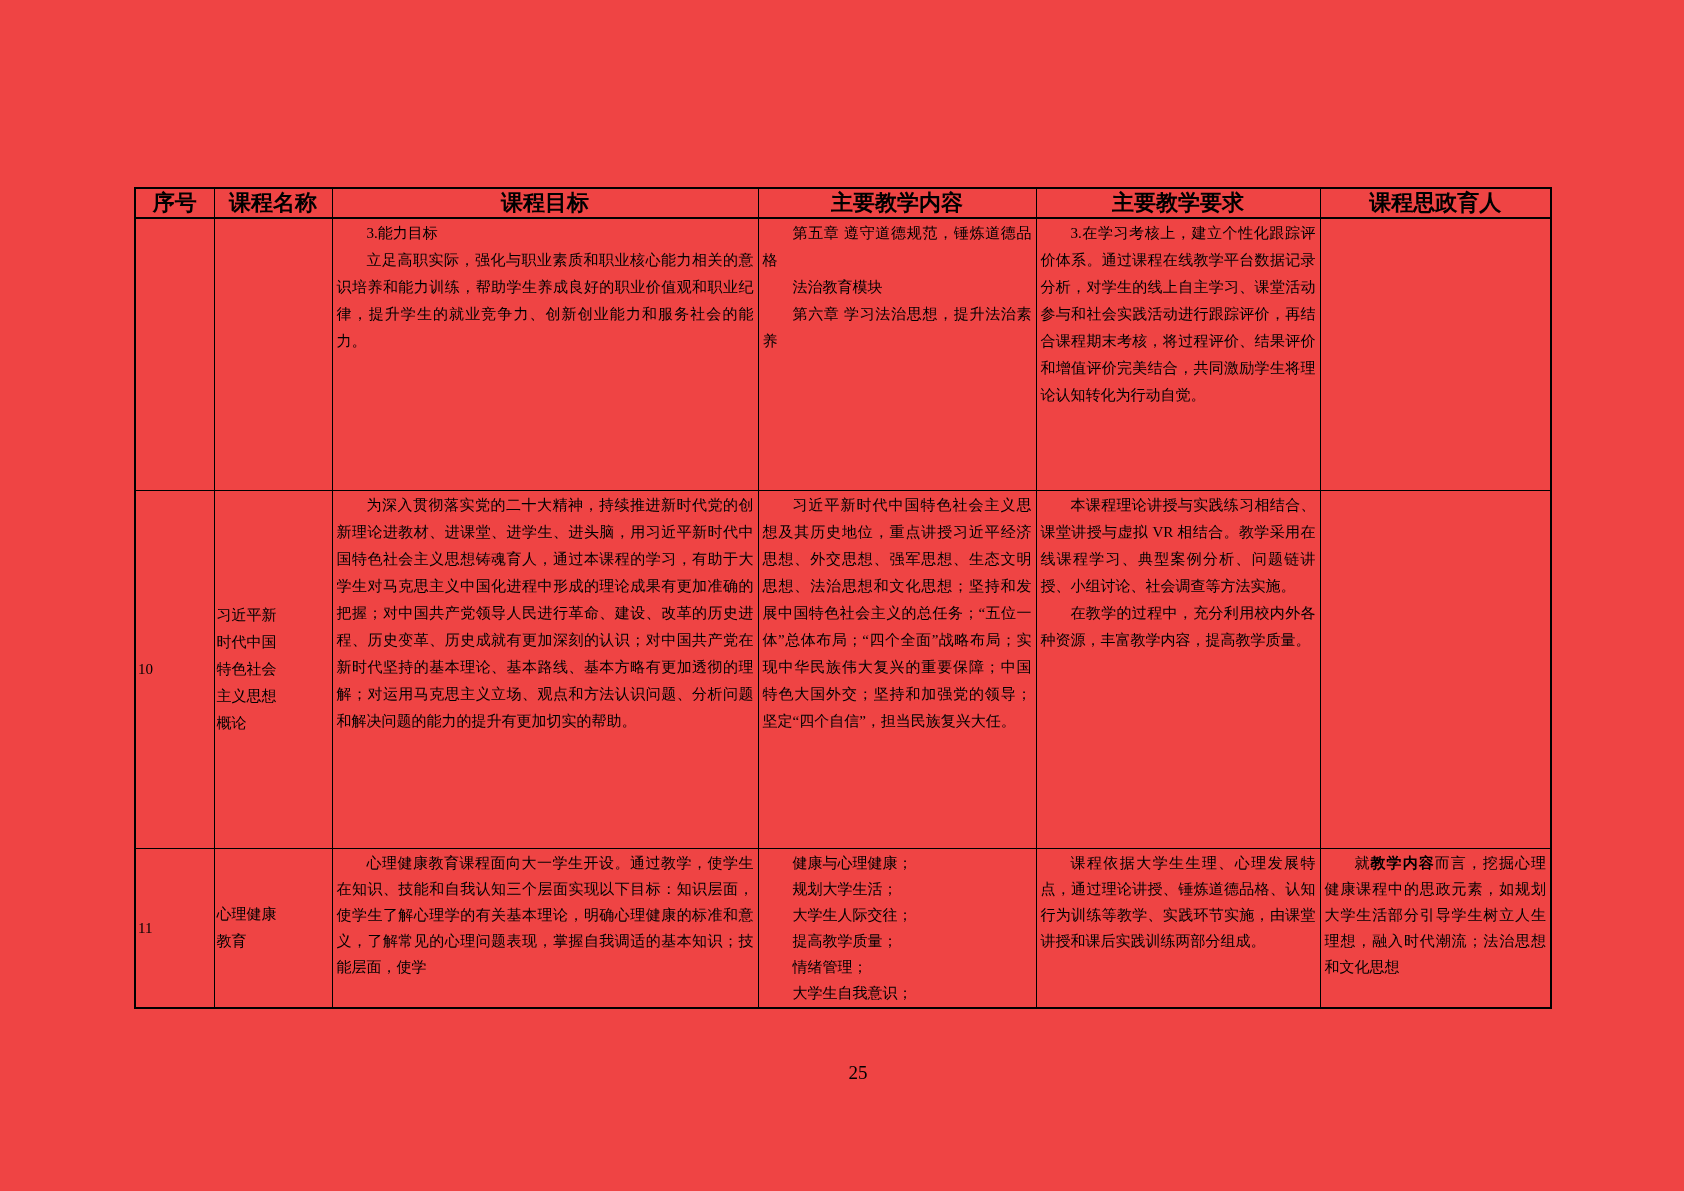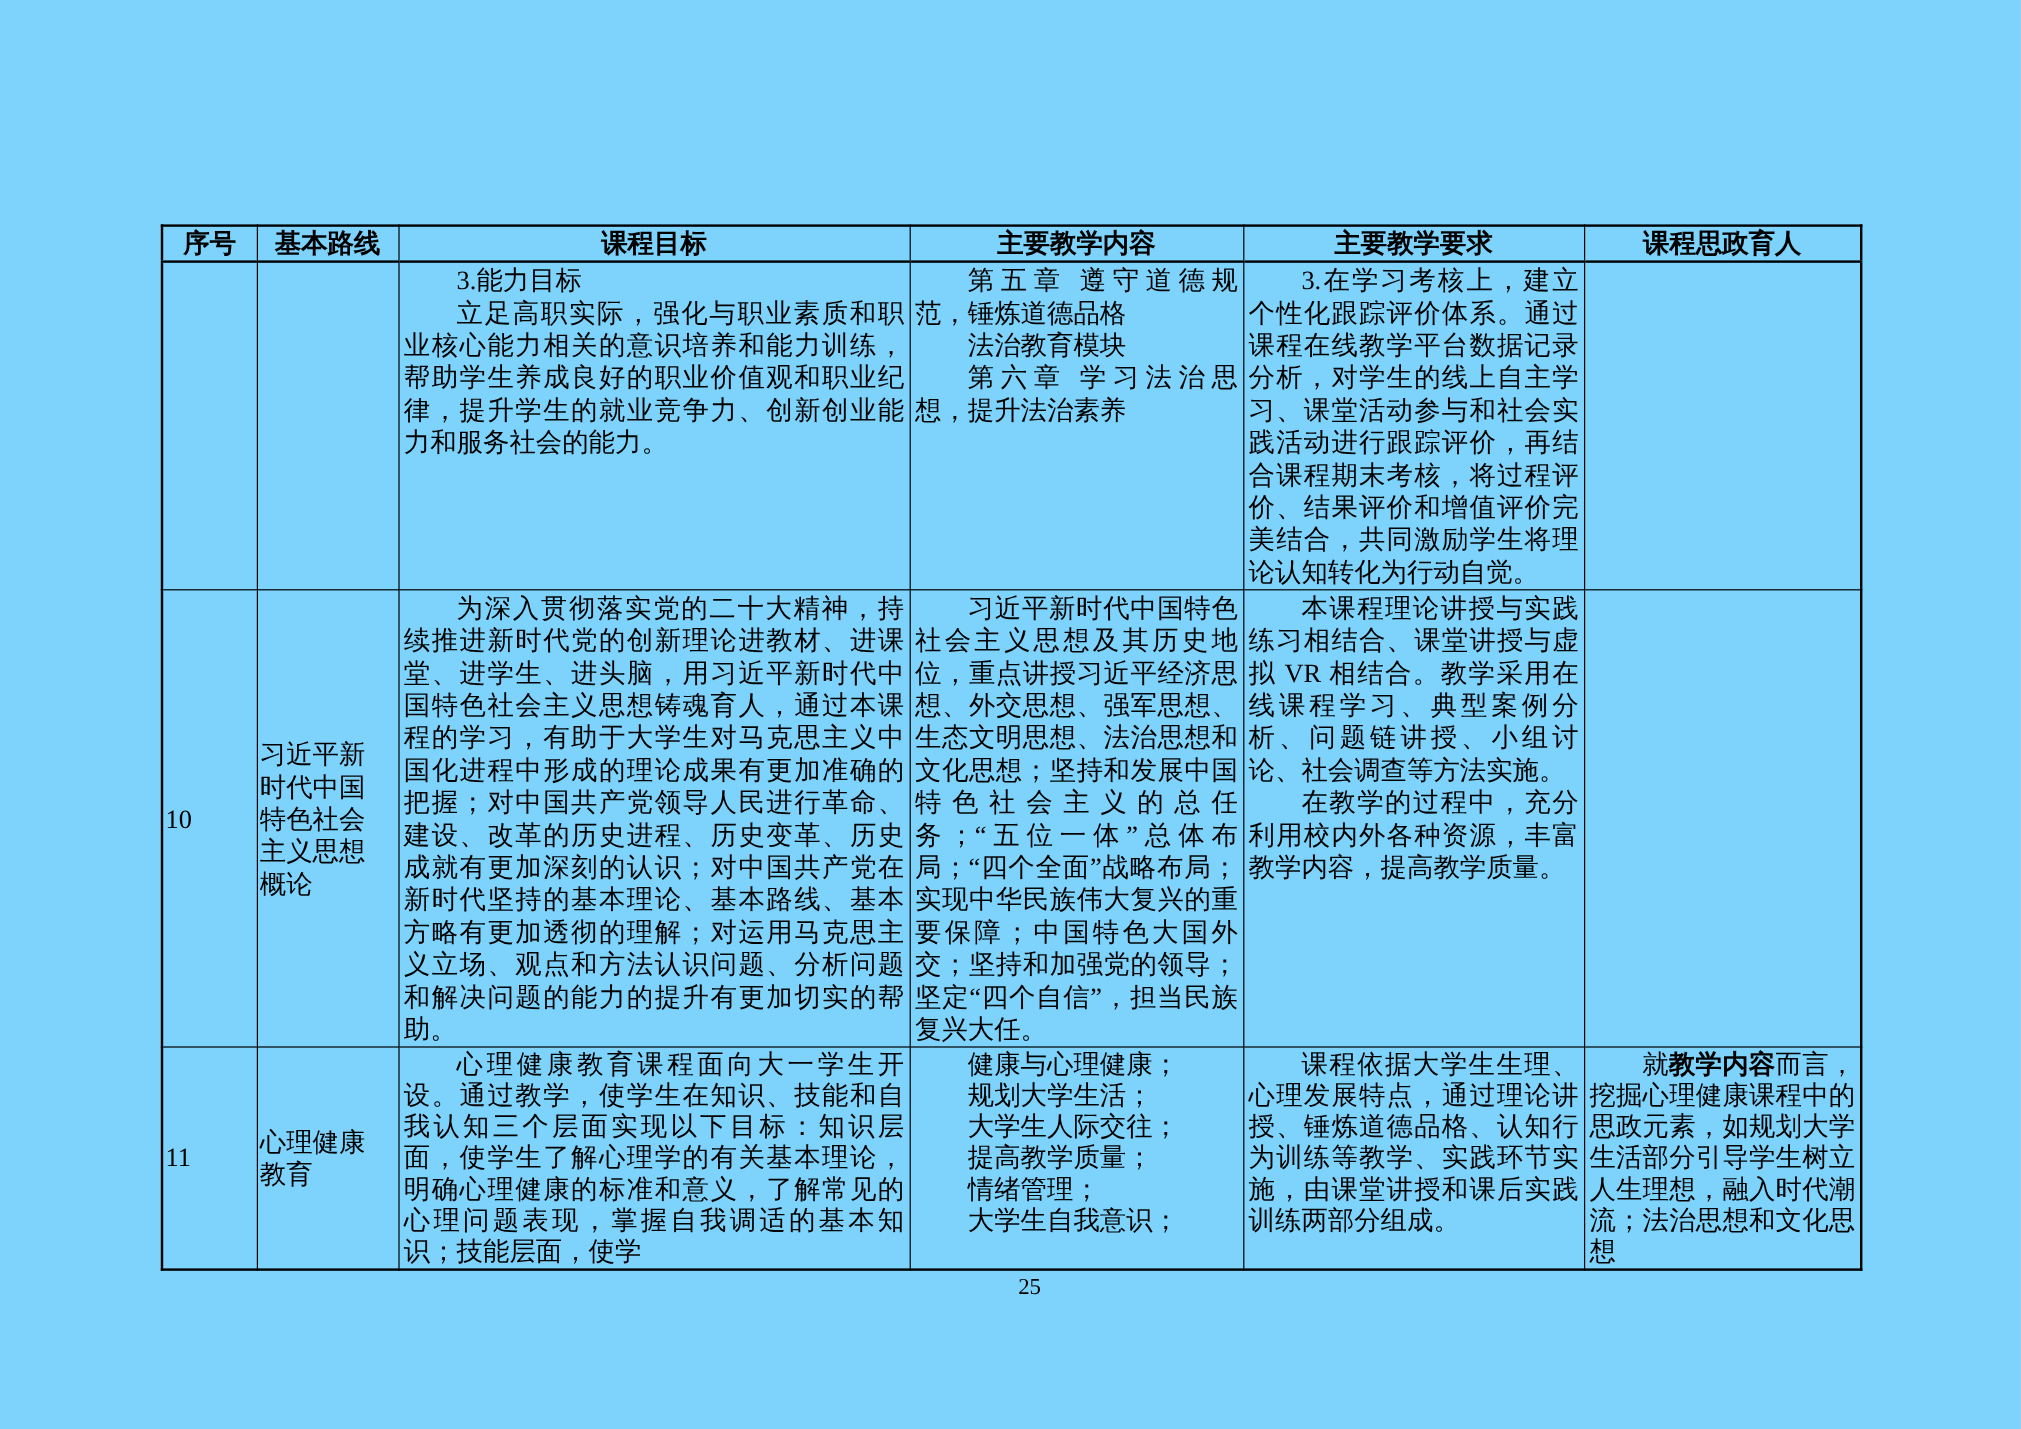--- a/index.html
+++ b/index.html
@@ -1,38 +1,38 @@
 <!DOCTYPE html>
 <html><head>
 <meta charset="utf-8">
 <style>
   html,body { margin:0; padding:0; background:#d0d0d0; }
   .page {
     position:relative;
     width:1684px; height:1191px;
-    background:#7dd3fc;
+    background:#ef4444;
     font-family:"Liberation Serif","DejaVu Serif",serif;
     color:#000;
     overflow:hidden;
     margin:0 auto;
   }
   table.doc-table {
     position:absolute;
     left:134px; top:187px;
     width:1416px;
     border-collapse:collapse;
     table-layout:fixed;
     border:2px solid #000;
   }
   .doc-table th, .doc-table td {
     border:1px solid #000;
     vertical-align:top;
     padding:1px 4px;
     overflow:hidden;
-    font-size:22px;
+    font-size:15px;
     line-height:27px;
   }
   .doc-table thead th {
     font-weight:bold;
     font-size:22px;
     line-height:24px;
     text-align:center;
     vertical-align:middle;
     border-bottom:2px solid #000;
     padding:2px;
@@ -68,21 +68,21 @@
       <col style="width:79px">
       <col style="width:118px">
       <col style="width:426px">
       <col style="width:278px">
       <col style="width:284px">
       <col style="width:231px">
     </colgroup>
     <thead>
       <tr>
         <th>序号</th>
-        <th>基本路线</th>
+        <th>课程名称</th>
         <th>课程目标</th>
         <th>主要教学内容</th>
         <th>主要教学要求</th>
         <th>课程思政育人</th>
       </tr>
     </thead>
     <tbody>
       <tr class="row-h1">
         <td class="seq-cell"></td>
         <td class="name-cell"></td>

